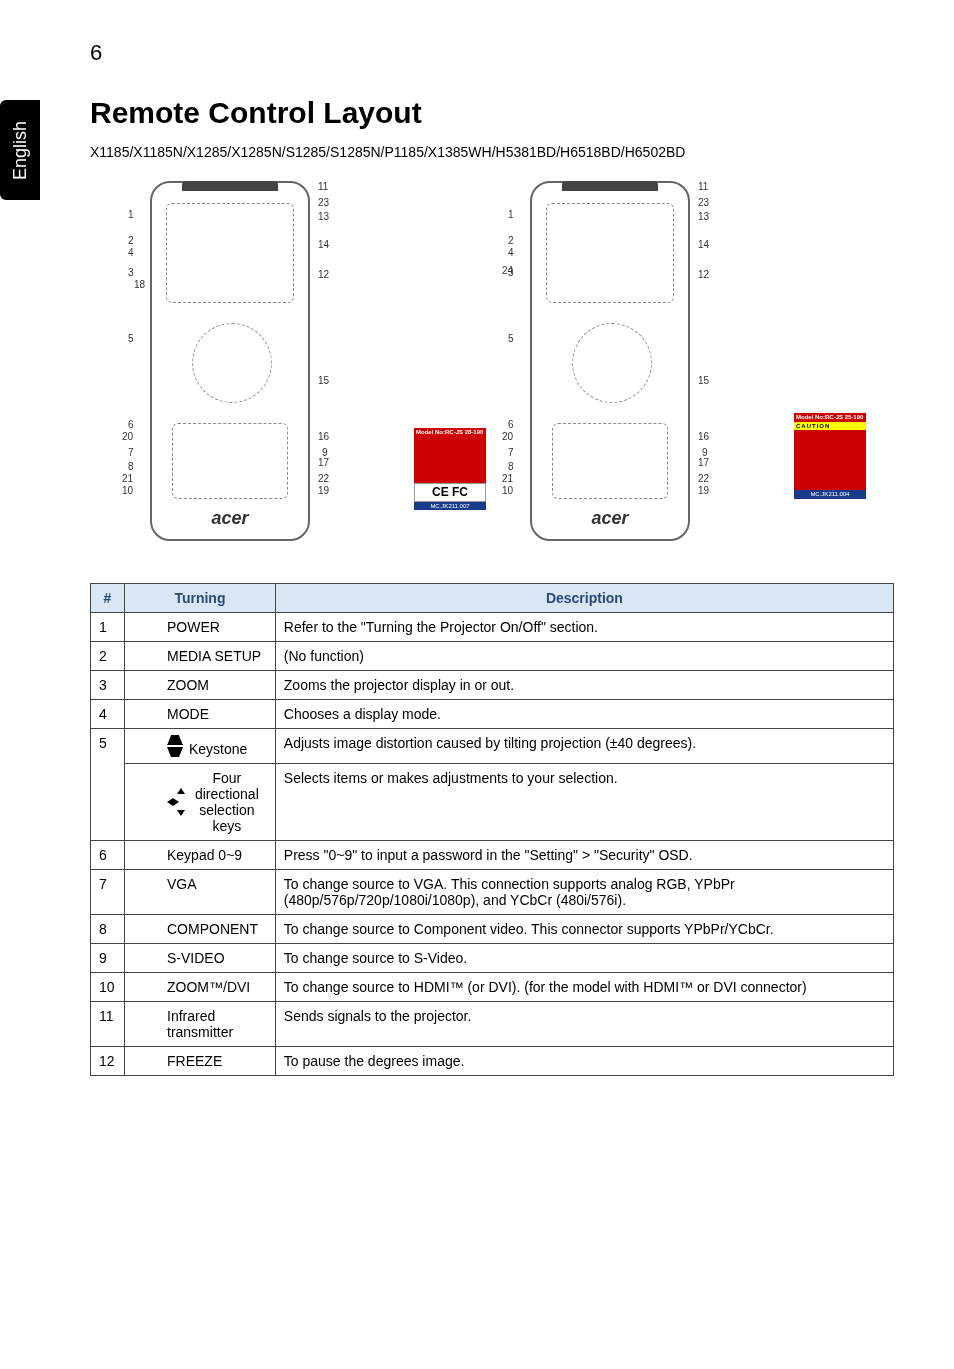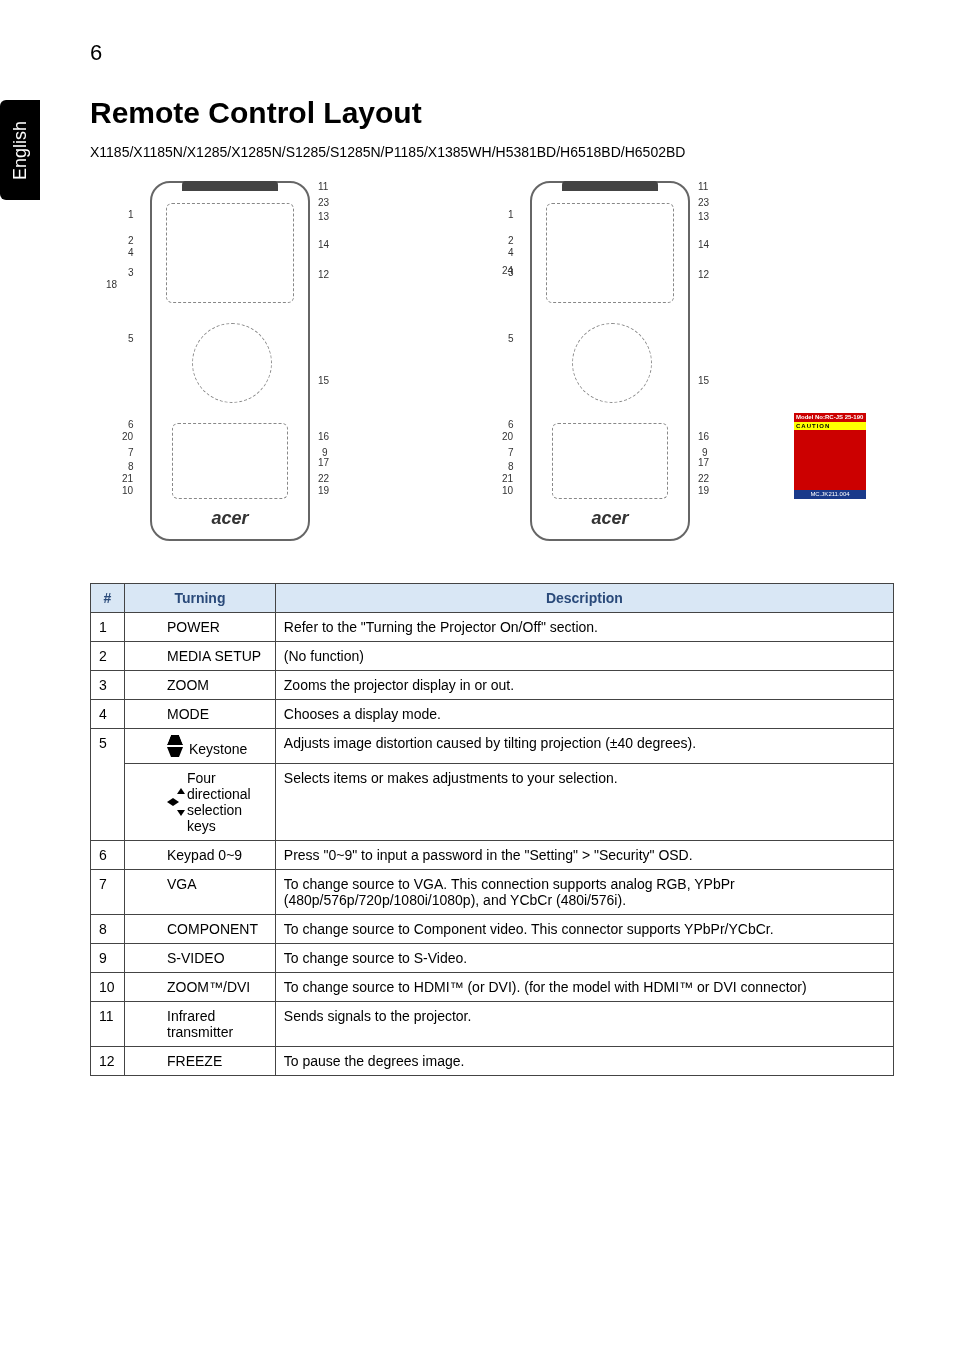--- a/index.html
+++ b/index.html
@@ -211,21 +211,21 @@
     content:""; position:absolute; left:-8px; top:0; width:16px; height:10px;
     background:#000; clip-path: polygon(25% 0, 75% 0, 100% 100%, 0 100%);
   }
   .trap-down {
     position: relative; width:16px; height:10px;
   }
   .trap-down::after{
     content:""; position:absolute; left:0; top:0; width:16px; height:10px;
     background:#000; clip-path: polygon(0 0, 100% 0, 75% 100%, 25% 100%);
   }
-  .dir-cell { display:flex; align-items:center; gap:8px; }
+  .dir-cell { display:flex; align-items:center; gap:8px;text-align:center; }
   .dir-icon { position:relative; width:28px; height:28px; }
   .arrow { position:absolute; width:0; height:0; }
   .arrow.up { left:10px; top:0; border-left:4px solid transparent; border-right:4px solid transparent; border-bottom:6px solid #000;}
   .arrow.down { left:10px; bottom:0; border-left:4px solid transparent; border-right:4px solid transparent; border-top:6px solid #000;}
   .arrow.left { top:10px; left:0; border-top:4px solid transparent; border-bottom:4px solid transparent; border-right:6px solid #000;}
   .arrow.right { top:10px; right:0; border-top:4px solid transparent; border-bottom:4px solid transparent; border-left:6px solid #000;}
 </style>
 </head>
 <body>
 
@@ -247,41 +247,47 @@
         <div class="remote-screen"></div>
         <div class="remote-dpad"></div>
         <div class="remote-keys"></div>
         <div class="acer-logo">acer</div>
       </div>
 
       <span class="num-label" style="left:38px; top:36px;">1</span>
       <span class="num-label" style="left:38px; top:62px;">2</span>
       <span class="num-label" style="left:38px; top:74px;">4</span>
       <span class="num-label" style="left:38px; top:94px;">3</span>
-      <span class="num-label" style="left:16px; top:106px;">18</span>
+      <span class="num-label" style="left:44px; top:106px;">18</span>
       <span class="num-label" style="left:38px; top:160px;">5</span>
       <span class="num-label" style="left:38px; top:246px;">6</span>
       <span class="num-label" style="left:32px; top:258px;">20</span>
       <span class="num-label" style="left:38px; top:274px;">7</span>
       <span class="num-label" style="left:38px; top:288px;">8</span>
       <span class="num-label" style="left:32px; top:300px;">21</span>
       <span class="num-label" style="left:32px; top:312px;">10</span>
 
       <span class="num-label" style="left:228px; top:8px;">11</span>
       <span class="num-label" style="left:228px; top:24px;">23</span>
       <span class="num-label" style="left:228px; top:38px;">13</span>
       <span class="num-label" style="left:228px; top:66px;">14</span>
       <span class="num-label" style="left:228px; top:96px;">12</span>
       <span class="num-label" style="left:228px; top:202px;">15</span>
       <span class="num-label" style="left:228px; top:258px;">16</span>
       <span class="num-label" style="left:232px; top:274px;">9</span>
       <span class="num-label" style="left:228px; top:284px;">17</span>
       <span class="num-label" style="left:228px; top:300px;">22</span>
       <span class="num-label" style="left:228px; top:312px;">19</span>
 
+      <div class="label-sticker">
+        <div class="bar">Model No:RC-JS 28-190</div>
+        <div class="body1"></div>
+        <div class="ce">CE  FC</div>
+        <div class="mc">MC.JK211.007</div>
+      </div>
     </div>
 
     <div class="diagram">
       <div class="remote-body">
         <div class="remote-screen"></div>
         <div class="remote-dpad"></div>
         <div class="remote-keys"></div>
         <div class="acer-logo">acer</div>
       </div>
 

